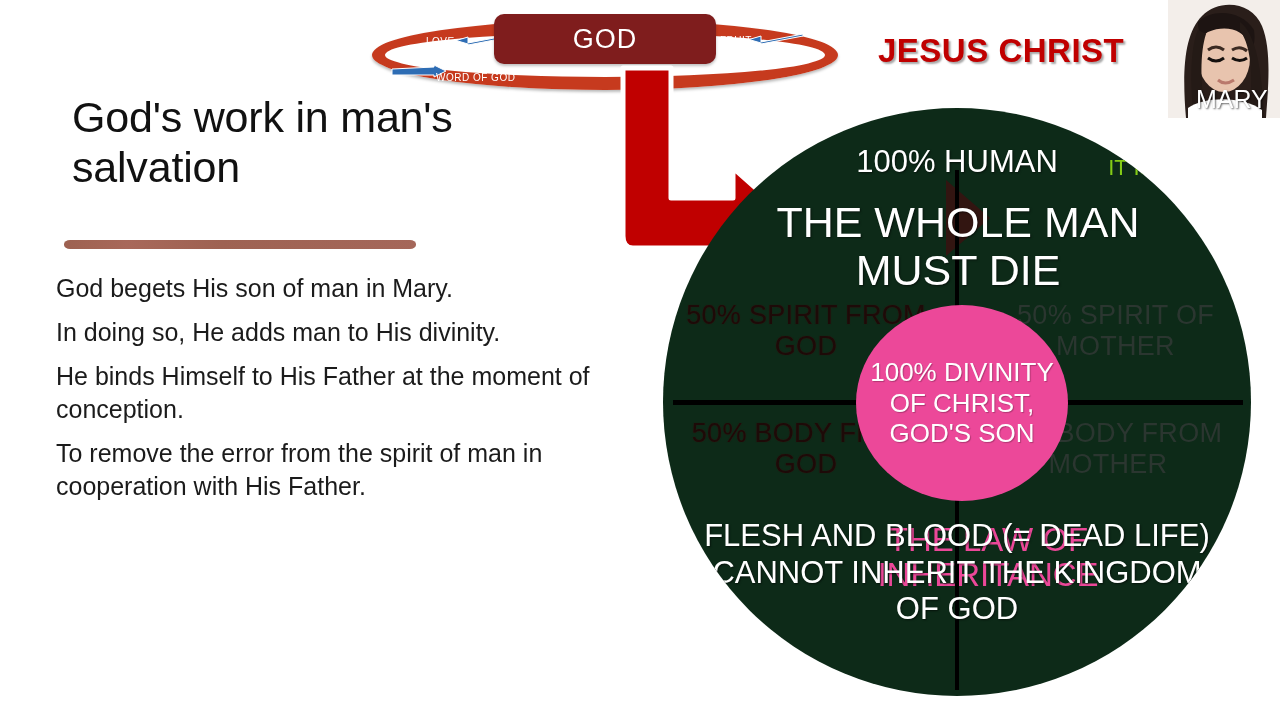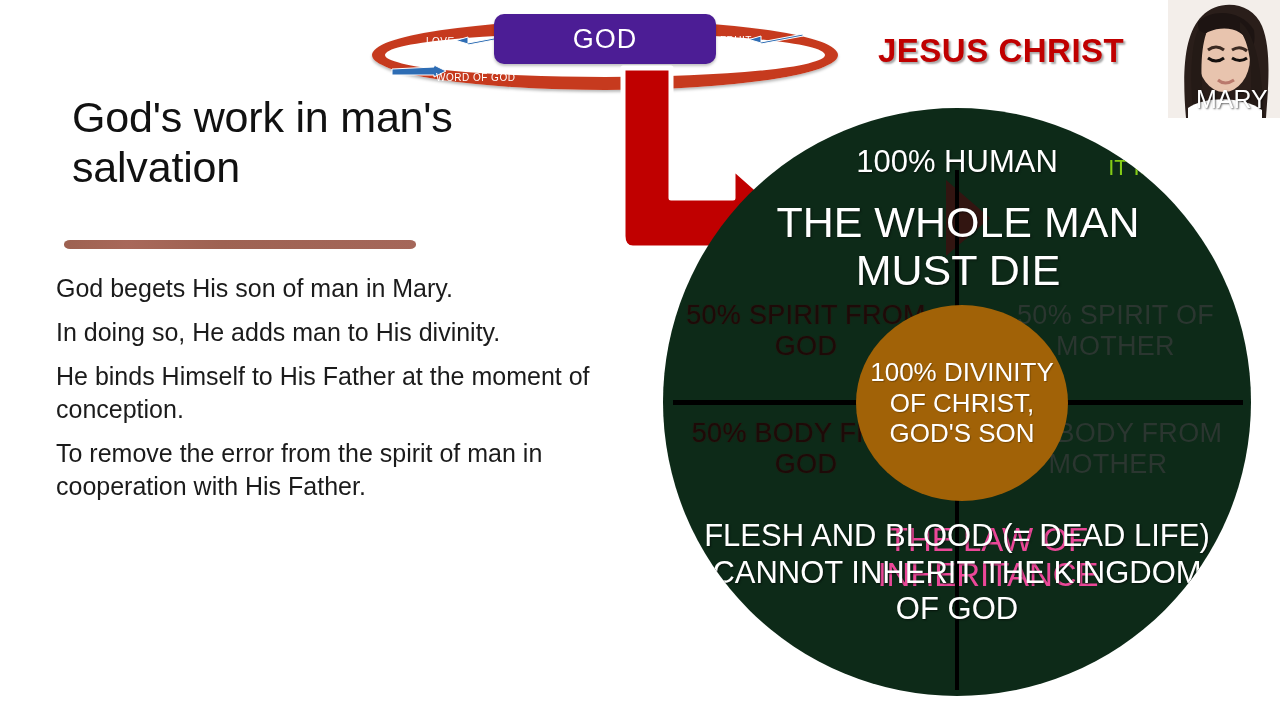--- a/index.html
+++ b/index.html
@@ -28,21 +28,21 @@
   
   #god-group{position:absolute;left:372px;top:2px;width:470px;height:92px;}
   .ellipse-ring{
     position:absolute;left:0;top:18px;width:466px;height:70px;
     border:13px solid #C63A1E;border-radius:50%;
     box-sizing:border-box;
     box-shadow:0 2px 3px rgba(0,0,0,.28);
   }
   #god-box{
     position:absolute;left:122px;top:12px;width:222px;height:50px;
-    background:#4c1d95;border-radius:10px;
+    background:#7f1d1d;border-radius:10px;
     box-shadow:0 2px 3px rgba(0,0,0,.25);
     display:flex;align-items:center;justify-content:center;
   }
   #god-label{color:#fff;font-size:27px;letter-spacing:1px;font-weight:400;}
   .ring-label{position:absolute;color:#ffffff;font-size:10px;letter-spacing:.5px;}
   #label-love{left:54px;top:34px;}
   #label-fruit{left:348px;top:33px;}
   #label-wordofgod{left:64px;top:70px;}
   .blue-arrow{position:absolute;height:10px;}
   .blue-arrow svg{display:block;}
@@ -125,21 +125,21 @@
   .white-headline{
     position:absolute;text-align:center;color:#ffffff;
     text-shadow:1px 1px 2px rgba(0,0,0,.55);
   }
   #label-100-human{left:44px;top:16px;width:500px;font-size:31px;margin-top:20px;}
   #label-whole-man{left:60px;top:90px;width:470px;font-size:43px;line-height:1.12;}
   #label-flesh-blood{left:24px;top:410px;width:540px;font-size:31px;line-height:1.18;}
 
   #divinity-circle{
     position:absolute;left:193px;top:197px;width:212px;height:196px;
-    background:#a16207;border-radius:50%;
+    background:#ec4899;border-radius:50%;
     display:flex;align-items:center;
   }
   #divinity-text{
     color:#ffffff;text-align:center;font-size:26px;line-height:1.18;
     text-shadow:1px 1px 1px rgba(0,0,0,.25);
   }
 </style>
 </head>
 <body>
 

